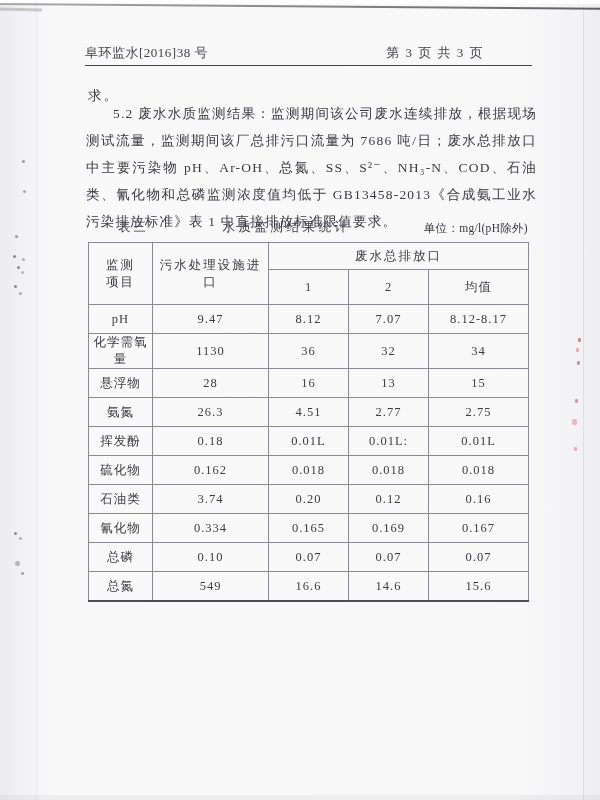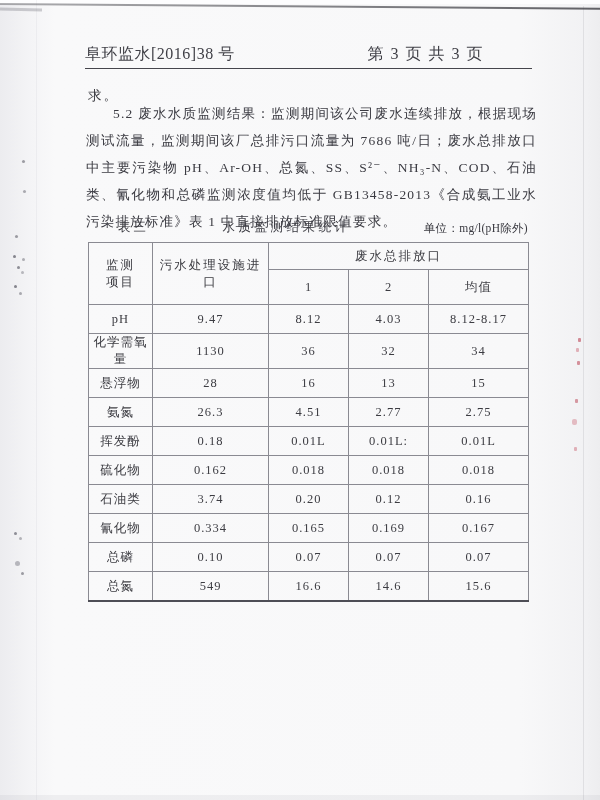--- a/index.html
+++ b/index.html
@@ -48,21 +48,21 @@
       577px 361px 0 0 rgba(201,112,126,.75),
       575px 399px 0 0 rgba(201,112,126,.70),
       573px 420px 0 1px rgba(212,131,143,.50),
       574px 447px 0 0 rgba(212,131,143,.60);
   }
   
   .running-header{
     position:absolute;top:44px;left:85px;width:447px;
     display:flex;justify-content:space-between;align-items:flex-end;
     border-bottom:1.5px solid #45454c;padding-bottom:3px;
-    font-size:16px;letter-spacing:.5px;color:#3f3f46;
+    font-size:13px;letter-spacing:.5px;color:#3f3f46;
   }
   .page-indicator{margin-right:48px;letter-spacing:1.5px;margin-left:32px;}
   
   .tail{position:absolute;top:87px;left:88px;font-size:13.5px;letter-spacing:2px;}
   .para{
     position:absolute;top:100px;left:86px;width:451px;margin:0;
     font-size:13.5px;line-height:27px;letter-spacing:1.2px;
     text-align:justify;text-indent:2em;color:#3a3a41;
   }
   
@@ -131,21 +131,21 @@
       <tr class="hrow2">
         <td>1</td>
         <td>2</td>
         <td>均值</td>
       </tr>
 
       <tr class="drow">
         <td class="item-cell">pH</td>
         <td>9.47</td>
         <td>8.12</td>
-        <td>4.03</td>
+        <td>7.07</td>
         <td>8.12-8.17</td>
       </tr>
       <tr class="drow">
         <td class="item-cell">化学需氧量</td>
         <td>1130</td>
         <td>36</td>
         <td>32</td>
         <td>34</td>
       </tr>
       <tr class="drow">

